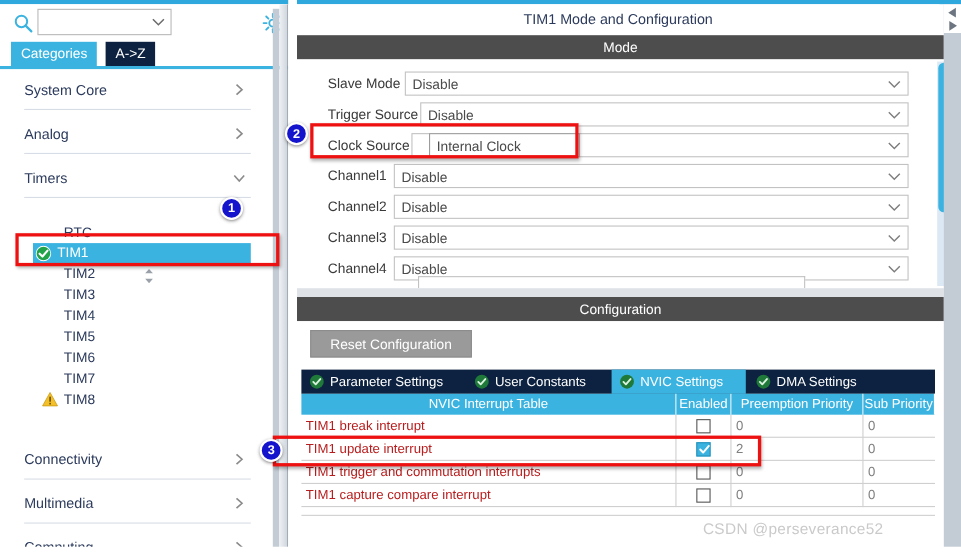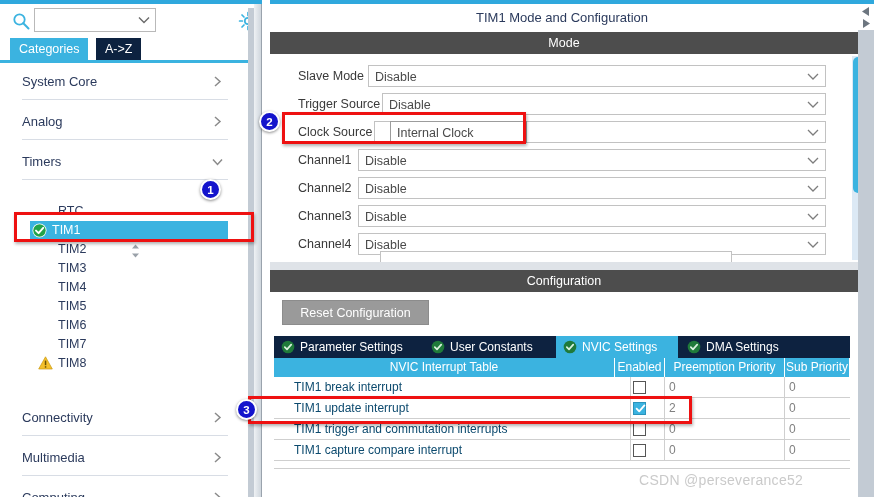--- a/index.html
+++ b/index.html
@@ -136,22 +136,22 @@
 
   
   .nvic-table { position:absolute; left:4px; top:66px; width:576px; height:110px; }
   .th {
     position:absolute; top:0; height:19px; line-height:19px;
     background:#3bb3e0; color:#ffffff; font-size:12px;
     text-align:center; border-right:1px solid #ffffff; white-space:nowrap;
   }
   .tr { position:absolute; left:0; width:576px; height:21px; border-bottom:1px solid #cfcfcf; }
   .td-name {
-    position:absolute; left:16px; top:0; width:341px; height:21px; line-height:21px;
-    font-size:12px; color:#0c4a6e; padding-left:4px;
+    position:absolute; left:0; top:0; width:341px; height:21px; line-height:21px;
+    font-size:12px; color:#b91c1c; padding-left:4px;
     border-right:1px solid #cfcfcf; white-space:nowrap; overflow:hidden;
   }
   .td-enabled { position:absolute; left:341px; top:0; width:50px; height:21px; border-right:1px solid #cfcfcf; }
   .chkbox {
     position:absolute; left:18px; top:4px; width:13px; height:13px;
     border:1px solid #555; background:#ffffff;
   }
   .chkbox.checked { background:#3bb3e0; border-color:#2b93bb; }
   .chk-mark { position:absolute; left:1px; top:0px; width:11px; height:11px; }
   .td-preempt {

